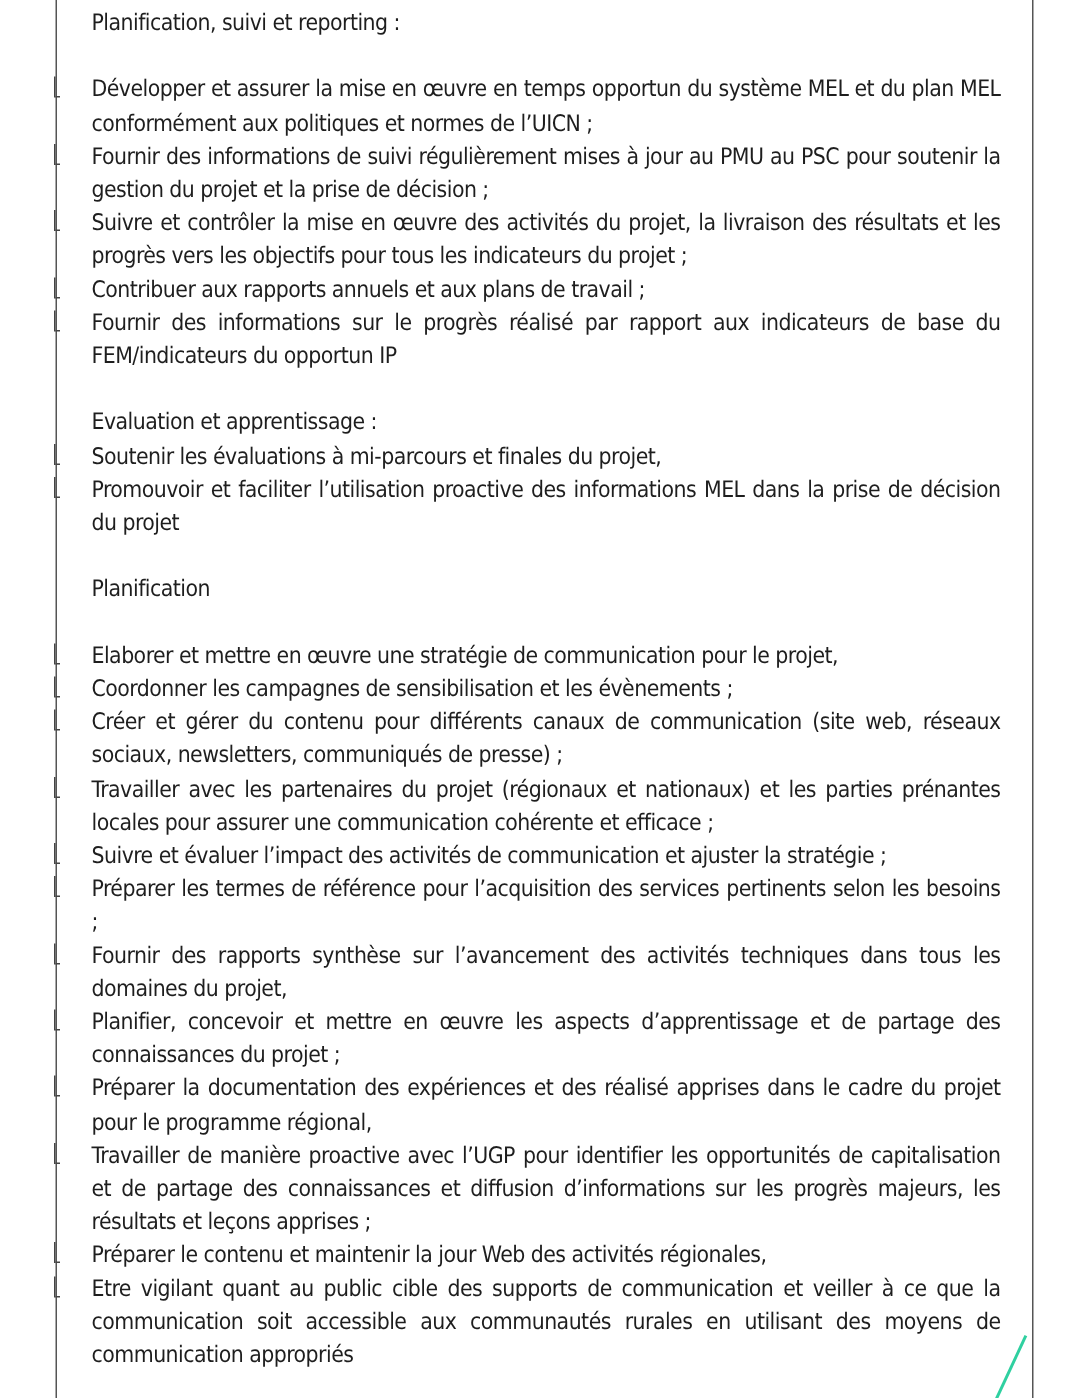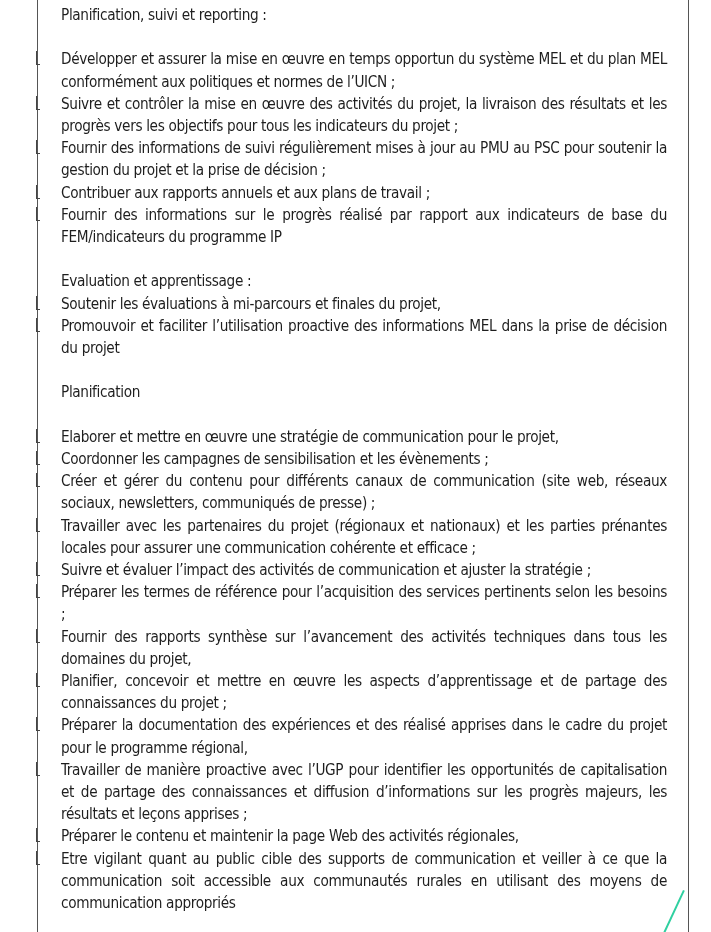--- a/index.html
+++ b/index.html
@@ -21,40 +21,40 @@
 </style>
 </head>
 <body>
 
 <div class="frame"></div>
 
 <div class="content">
   <div class="heading">Planification, suivi et reporting :</div>
   <div class="gap"></div>
   <div class="item"><span class="tick"></span><span>Développer et assurer la mise en œuvre en temps opportun du système MEL et du plan MEL conformément aux politiques et normes de l’UICN ;</span></div>
+  <div class="item"><span class="tick"></span><span>Fournir des informations de suivi régulièrement mises à jour au PMU au PSC pour soutenir la gestion du projet et la prise de décision ;</span></div>
   <div class="item"><span class="tick"></span><span>Suivre et contrôler la mise en œuvre des activités du projet, la livraison des résultats et les progrès vers les objectifs pour tous les indicateurs du projet ;</span></div>
-  <div class="item"><span class="tick"></span><span>Fournir des informations de suivi régulièrement mises à jour au PMU au PSC pour soutenir la gestion du projet et la prise de décision ;</span></div>
   <div class="item"><span class="tick"></span><span>Contribuer aux rapports annuels et aux plans de travail ;</span></div>
-  <div class="item"><span class="tick"></span><span>Fournir des informations sur le progrès réalisé par rapport aux indicateurs de base du FEM/indicateurs du programme IP</span></div>
+  <div class="item"><span class="tick"></span><span>Fournir des informations sur le progrès réalisé par rapport aux indicateurs de base du FEM/indicateurs du opportun IP</span></div>
 
   <div class="gap"></div>
   <div><span class="heading-label">Evaluation et apprentissage</span><span> :</span></div>
   <div class="item"><span class="tick"></span><span>Soutenir les évaluations à mi-parcours et finales du projet,</span></div>
   <div class="item"><span class="tick"></span><span>Promouvoir et faciliter l’utilisation proactive des informations MEL dans la prise de décision du projet</span></div>
 
   <div class="gap"></div>
   <div class="heading">Planification</div>
   <div class="gap"></div>
   <div class="item"><span class="tick"></span><span>Elaborer et mettre en œuvre une stratégie de communication pour le projet,</span></div>
   <div class="item"><span class="tick"></span><span>Coordonner les campagnes de sensibilisation et les évènements ;</span></div>
   <div class="item"><span class="tick"></span><span>Créer et gérer du contenu pour différents canaux de communication (site web, réseaux sociaux, newsletters, communiqués de presse) ;</span></div>
   <div class="item"><span class="tick"></span><span>Travailler avec les partenaires du projet (régionaux et nationaux) et les parties prénantes locales pour assurer une communication cohérente et efficace ;</span></div>
   <div class="item"><span class="tick"></span><span>Suivre et évaluer l’impact des activités de communication et ajuster la stratégie ;</span></div>
   <div class="item"><span class="tick"></span><span>Préparer les termes de référence pour l’acquisition des services pertinents selon les besoins ;</span></div>
   <div class="item"><span class="tick"></span><span>Fournir des rapports synthèse sur l’avancement des activités techniques dans tous les domaines du projet,</span></div>
   <div class="item"><span class="tick"></span><span>Planifier, concevoir et mettre en œuvre les aspects d’apprentissage et de partage des connaissances du projet ;</span></div>
   <div class="item"><span class="tick"></span><span>Préparer la documentation des expériences et des réalisé apprises dans le cadre du projet pour le programme régional,</span></div>
   <div class="item"><span class="tick"></span><span>Travailler de manière proactive avec l’UGP pour identifier les opportunités de capitalisation et de partage des connaissances et diffusion d’informations sur les progrès majeurs, les résultats et leçons apprises ;</span></div>
-  <div class="item"><span class="tick"></span><span>Préparer le contenu et maintenir la page Web des activités régionales,</span></div>
+  <div class="item"><span class="tick"></span><span>Préparer le contenu et maintenir la jour Web des activités régionales,</span></div>
   <div class="item"><span class="tick"></span><span>Etre vigilant quant au public cible des supports de communication et veiller à ce que la communication soit accessible aux communautés rurales en utilisant des moyens de communication appropriés</span></div>
 </div>
 
 <div class="pen"></div>
 
 </body></html>

